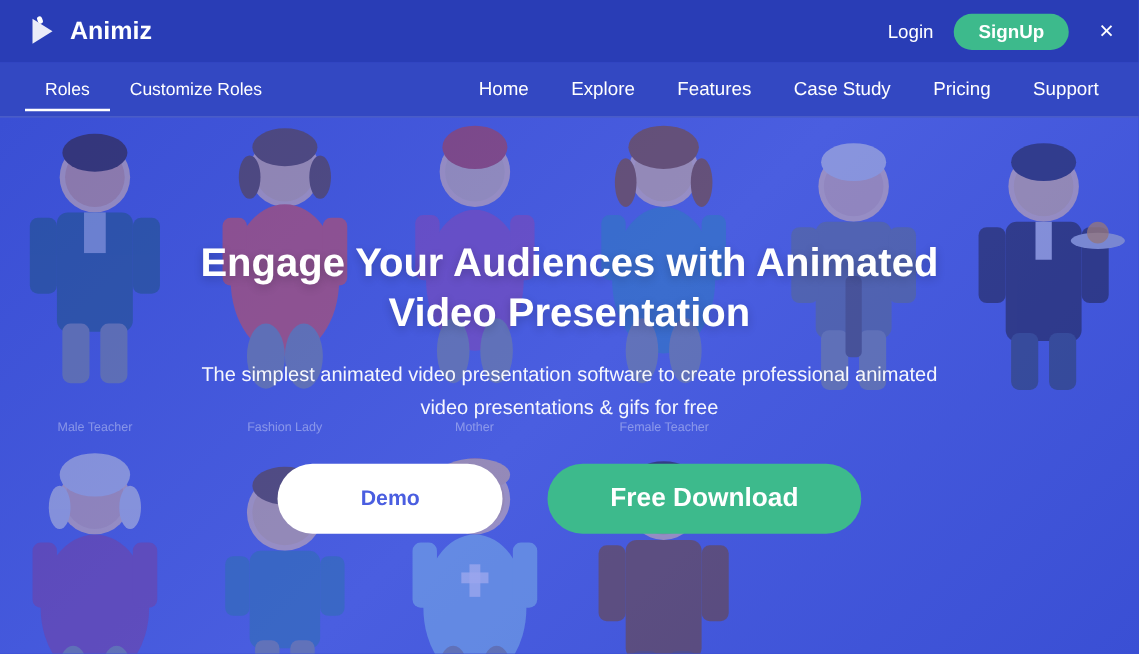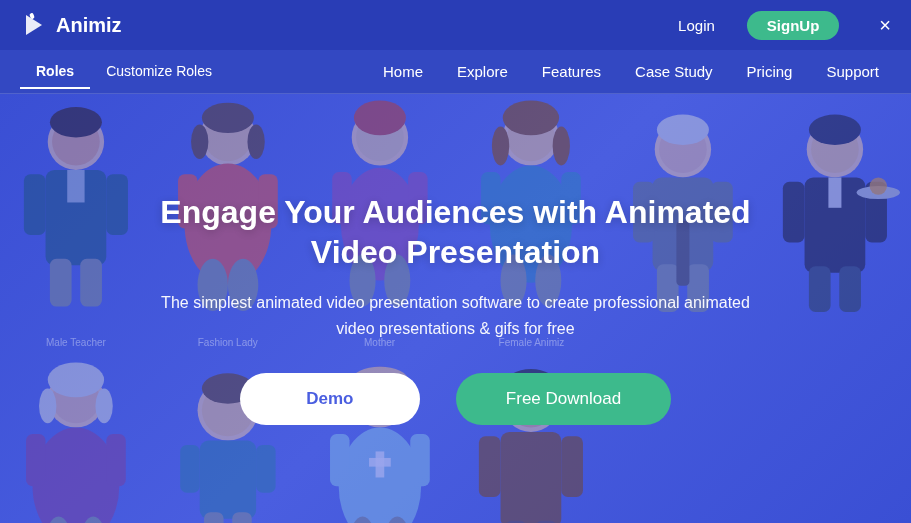--- a/index.html
+++ b/index.html
@@ -34,21 +34,21 @@
       height: 28px;
     }
     .logo-text {
       color: white;
       font-size: 20px;
       font-weight: 700;
     }
     .top-bar-right {
       display: flex;
       align-items: center;
-      gap: 32px;
+      gap: 16px;
     }
     .login-btn {
       color: white;
       font-size: 15px;
       cursor: pointer;
       background: none;
       border: none;
     }
     .signup-btn {
       color: white;
@@ -87,21 +87,21 @@
     }
     .sub-nav-tab {
       color: white;
       font-size: 14px;
       padding: 8px 16px;
       cursor: pointer;
       border-bottom: 2px solid transparent;
     }
     .sub-nav-tab.active {
       border-bottom: 2px solid white;
-      font-weight: 700;
+      font-weight: 400;
     }
     .main-nav {
       display: flex;
       gap: 10px;
       margin-left: auto;
     }
     .main-nav-item {
       color: white;
       font-size: 15px;
       cursor: pointer;
@@ -191,22 +191,22 @@
       font-weight: 700;
       cursor: pointer;
       min-width: 180px;
     }
     .download-btn {
       background: #3dba8c;
       color: white;
       border: none;
       border-radius: 30px;
       padding: 16px 50px;
-      font-size: 17px;
-      font-weight: 400;
+      font-size: 21px;
+      font-weight: 700;
       cursor: pointer;
       min-width: 200px;
     }
   </style>
 </head>
 <body>
 
 <div class="top-bar">
   <div class="logo-area">
     <svg class="logo-icon" viewBox="0 0 28 28" fill="none">
@@ -293,21 +293,21 @@
         <ellipse cx="35" cy="60" rx="19" ry="27" fill="#2980b9"></ellipse>
         <rect x="12" y="36" width="9" height="24" rx="3" fill="#2980b9"></rect>
         <rect x="49" y="36" width="9" height="24" rx="3" fill="#2980b9"></rect>
         <ellipse cx="27" cy="86" rx="6" ry="12" fill="#7f8c8d"></ellipse>
         <ellipse cx="43" cy="86" rx="6" ry="12" fill="#7f8c8d"></ellipse>
         <circle cx="35" cy="20" r="11" fill="#f0c08a"></circle>
         <ellipse cx="35" cy="11" rx="13" ry="8" fill="#884400"></ellipse>
         <ellipse cx="21" cy="24" rx="4" ry="9" fill="#884400"></ellipse>
         <ellipse cx="49" cy="24" rx="4" ry="9" fill="#884400"></ellipse>
       </svg>
-      <span class="char-label">Female Animiz</span>
+      <span class="char-label">Female Teacher</span>
     </div>
 
 
     <div class="char-cell">
       <svg class="char-svg" viewBox="0 0 70 110" fill="none">
         <circle cx="35" cy="22" r="13" fill="#f5cba7"></circle>
         <rect x="21" y="35" width="28" height="43" rx="4" fill="#5d6d7e"></rect>
         <rect x="12" y="37" width="10" height="28" rx="3" fill="#5d6d7e"></rect>
         <rect x="48" y="37" width="10" height="28" rx="3" fill="#5d6d7e"></rect>
         <rect x="23" y="75" width="10" height="22" rx="3" fill="#7f8c8d"></rect>

